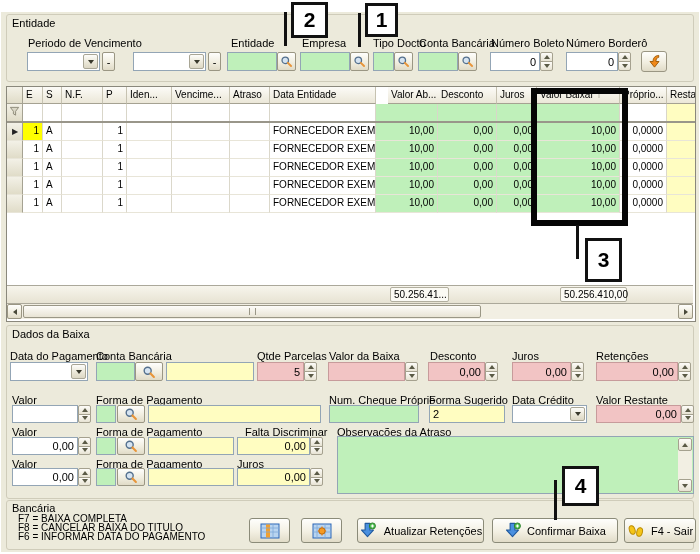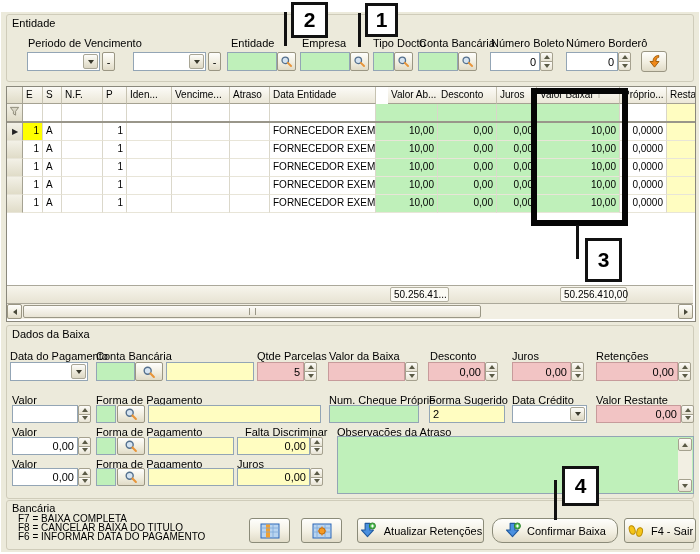--- a/index.html
+++ b/index.html
@@ -511,21 +511,21 @@
   </div>
 
   <div class="xbtn" style="left:357px;top:518px;width:127px;gap:8px;">
     <svg width="17" height="17" viewBox="0 0 18 18">
       <path d="M6.5 1.5h5v7h3.8L9 15.5 2.7 8.5h3.8z" fill="#4a90e0" stroke="#215a9e" stroke-width="1.2" stroke-linejoin="round"></path>
       <circle cx="14.2" cy="4.2" r="3.2" fill="#52c152" stroke="#2a7d2a"></circle>
       <path d="M14.2 2.6v3.2M12.6 4.2h3.2" stroke="#fff" stroke-width="1.1"></path>
     </svg>
     <span>Atualizar Retenções</span>
   </div>
-  <div class="xbtn" style="left:492px;top:518px;width:126px;border-radius:10px;">
+  <div class="xbtn" style="left:492px;top:518px;width:126px;">
     <svg width="17" height="17" viewBox="0 0 18 18">
       <path d="M6.5 1.5h5v7h3.8L9 15.5 2.7 8.5h3.8z" fill="#4a90e0" stroke="#215a9e" stroke-width="1.2" stroke-linejoin="round"></path>
       <circle cx="14.2" cy="4.2" r="3.2" fill="#52c152" stroke="#2a7d2a"></circle>
       <path d="M14.2 2.6v3.2M12.6 4.2h3.2" stroke="#fff" stroke-width="1.1"></path>
     </svg>
     <span>Confirmar Baixa</span>
   </div>
   <div class="xbtn" style="left:624px;top:518px;width:72px;">
     <svg width="18" height="14" viewBox="0 0 18 14">
       <ellipse cx="5.2" cy="6" rx="2.8" ry="4.4" fill="#f5c518" stroke="#bc8e06" transform="rotate(-18 5.2 6)"></ellipse>

